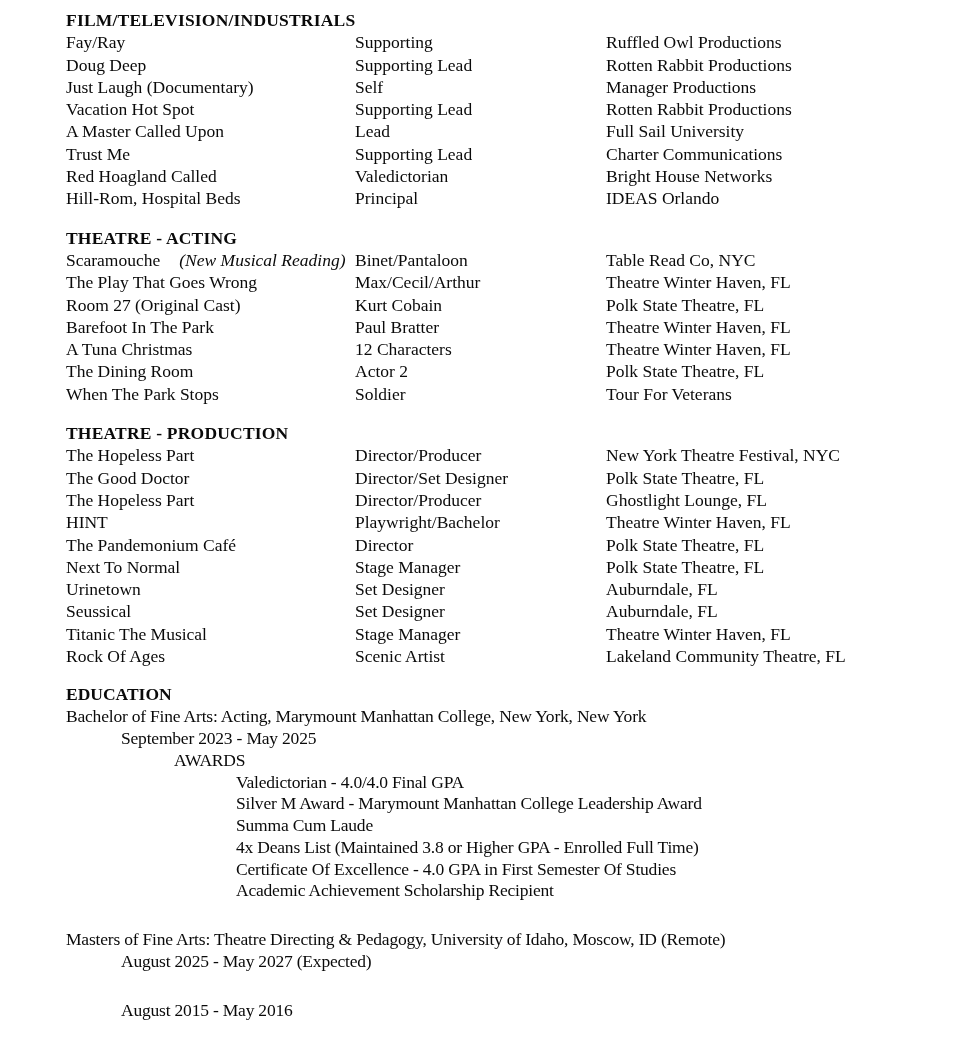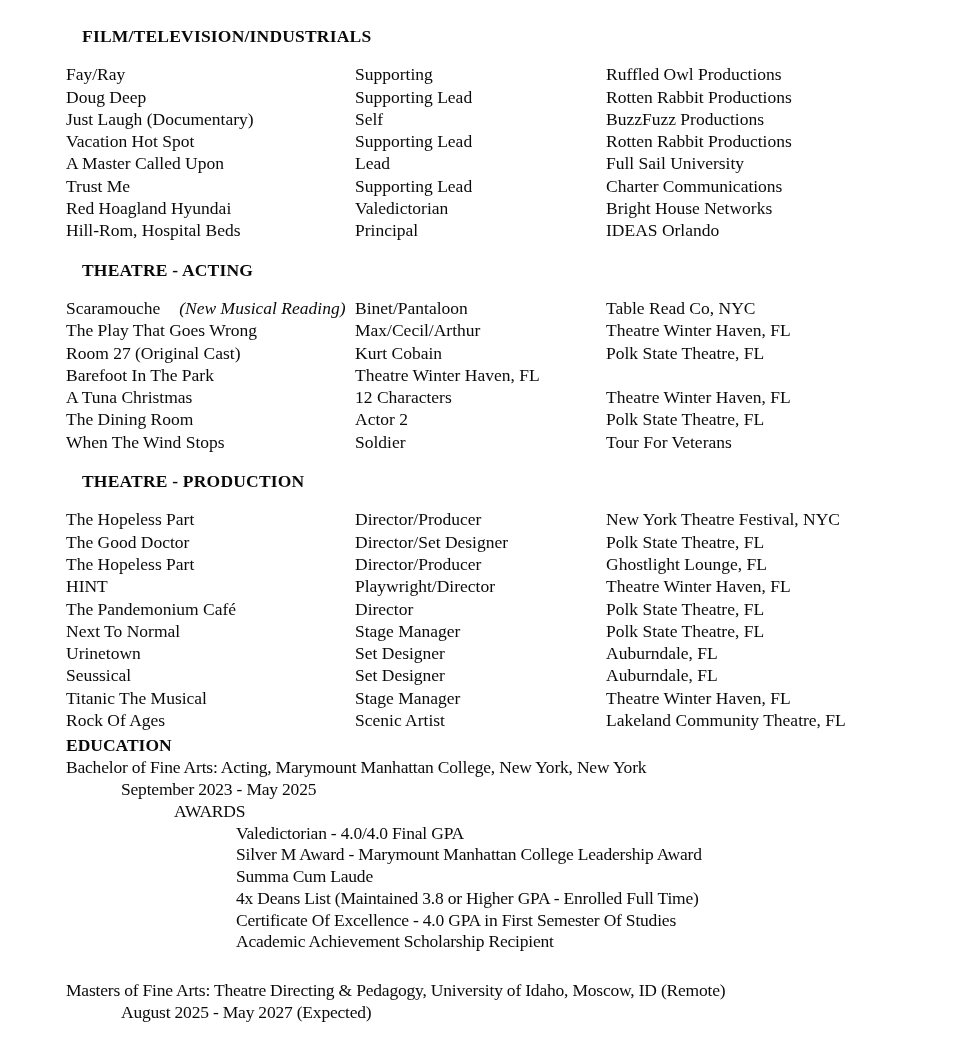--- a/index.html
+++ b/index.html
@@ -12,32 +12,32 @@
     color: #0a0a0a;
     font-family: "Liberation Serif", "DejaVu Serif", serif;
     font-size: 17.5px;
     line-height: 22.3px;
     padding: 9px 28px 0 66px;
     overflow: hidden;
   }
   .section-title {
     font-weight: bold;
     font-size: 17.5px;
-    margin: 16px;
+    margin: 0;
     letter-spacing: 0.2px;
   }
   .credit-section + .credit-section { margin-top: 17px; }
   .credit-row {
     display: grid;
     grid-template-columns: 289px 251px auto;
   }
   .credit-row > span { display: block; }
   .title-note { font-style: italic; margin-left: 19px; }
   .education {
-    margin-top: 4px;
+    margin-top: 17px;
     line-height: 21.8px;
     letter-spacing: -0.2px;
   }
   .edu-title { font-weight: bold; font-size: 17.5px; margin: 0; letter-spacing: 0; }
   .edu-entry + .edu-entry { margin-top: 27px; }
   .edu-dates { padding-left: 55px; }
   .edu-awards-label { padding-left: 108px; }
   .edu-award { padding-left: 170px; }
 </style>
 </head>
@@ -53,39 +53,39 @@
           <span class="credit-company">Ruffled Owl Productions</span>
         </div>
         <div class="credit-row">
           <span class="credit-title"><span>Doug Deep</span></span>
           <span class="credit-role">Supporting Lead</span>
           <span class="credit-company">Rotten Rabbit Productions</span>
         </div>
         <div class="credit-row">
           <span class="credit-title"><span>Just Laugh (Documentary)</span></span>
           <span class="credit-role">Self</span>
-          <span class="credit-company">BuzzFuzz Productions</span>
+          <span class="credit-company">Manager Productions</span>
         </div>
         <div class="credit-row">
           <span class="credit-title"><span>Vacation Hot Spot</span></span>
           <span class="credit-role">Supporting Lead</span>
           <span class="credit-company">Rotten Rabbit Productions</span>
         </div>
         <div class="credit-row">
           <span class="credit-title"><span>A Master Called Upon</span></span>
           <span class="credit-role">Lead</span>
           <span class="credit-company">Full Sail University</span>
         </div>
         <div class="credit-row">
           <span class="credit-title"><span>Trust Me</span></span>
           <span class="credit-role">Supporting Lead</span>
           <span class="credit-company">Charter Communications</span>
         </div>
         <div class="credit-row">
-          <span class="credit-title"><span>Red Hoagland Hyundai</span></span>
+          <span class="credit-title"><span>Red Hoagland Called</span></span>
           <span class="credit-role">Valedictorian</span>
           <span class="credit-company">Bright House Networks</span>
         </div>
         <div class="credit-row">
           <span class="credit-title"><span>Hill-Rom, Hospital Beds</span></span>
           <span class="credit-role">Principal</span>
           <span class="credit-company">IDEAS Orlando</span>
         </div>
       </section>
       <section class="credit-section">
@@ -100,34 +100,35 @@
           <span class="credit-role">Max/Cecil/Arthur</span>
           <span class="credit-company">Theatre Winter Haven, FL</span>
         </div>
         <div class="credit-row">
           <span class="credit-title"><span>Room 27 (Original Cast)</span></span>
           <span class="credit-role">Kurt Cobain</span>
           <span class="credit-company">Polk State Theatre, FL</span>
         </div>
         <div class="credit-row">
           <span class="credit-title"><span>Barefoot In The Park</span></span>
+          <span class="credit-role">Paul Bratter</span>
           <span class="credit-company">Theatre Winter Haven, FL</span>
         </div>
         <div class="credit-row">
           <span class="credit-title"><span>A Tuna Christmas</span></span>
           <span class="credit-role">12 Characters</span>
           <span class="credit-company">Theatre Winter Haven, FL</span>
         </div>
         <div class="credit-row">
           <span class="credit-title"><span>The Dining Room</span></span>
           <span class="credit-role">Actor 2</span>
           <span class="credit-company">Polk State Theatre, FL</span>
         </div>
         <div class="credit-row">
-          <span class="credit-title"><span>When The Wind Stops</span></span>
+          <span class="credit-title"><span>When The Park Stops</span></span>
           <span class="credit-role">Soldier</span>
           <span class="credit-company">Tour For Veterans</span>
         </div>
       </section>
       <section class="credit-section">
         <h2 class="section-title">THEATRE - PRODUCTION</h2>
         <div class="credit-row">
           <span class="credit-title"><span>The Hopeless Part</span></span>
           <span class="credit-role">Director/Producer</span>
           <span class="credit-company">New York Theatre Festival, NYC</span>
@@ -137,21 +138,21 @@
           <span class="credit-role">Director/Set Designer</span>
           <span class="credit-company">Polk State Theatre, FL</span>
         </div>
         <div class="credit-row">
           <span class="credit-title"><span>The Hopeless Part</span></span>
           <span class="credit-role">Director/Producer</span>
           <span class="credit-company">Ghostlight Lounge, FL</span>
         </div>
         <div class="credit-row">
           <span class="credit-title"><span>HINT</span></span>
-          <span class="credit-role">Playwright/Director</span>
+          <span class="credit-role">Playwright/Bachelor</span>
           <span class="credit-company">Theatre Winter Haven, FL</span>
         </div>
         <div class="credit-row">
           <span class="credit-title"><span>The Pandemonium Café</span></span>
           <span class="credit-role">Director</span>
           <span class="credit-company">Polk State Theatre, FL</span>
         </div>
         <div class="credit-row">
           <span class="credit-title"><span>Next To Normal</span></span>
           <span class="credit-role">Stage Manager</span>
@@ -191,16 +192,17 @@
           <div class="edu-award">Summa Cum Laude</div>
           <div class="edu-award">4x Deans List (Maintained 3.8 or Higher GPA - Enrolled Full Time)</div>
           <div class="edu-award">Certificate Of Excellence - 4.0 GPA in First Semester Of Studies</div>
           <div class="edu-award">Academic Achievement Scholarship Recipient</div>
         </div>
         <div class="edu-entry">
           <div class="edu-degree">Masters of Fine Arts: Theatre Directing &amp; Pedagogy, University of Idaho, Moscow, ID (Remote)</div>
           <div class="edu-dates">August 2025 - May 2027 (Expected)</div>
         </div>
         <div class="edu-entry">
+          <div class="edu-dates">August 2015 - May 2016</div>
         </div>
       </div>
   </div>
 </div>
 
 </body></html>

